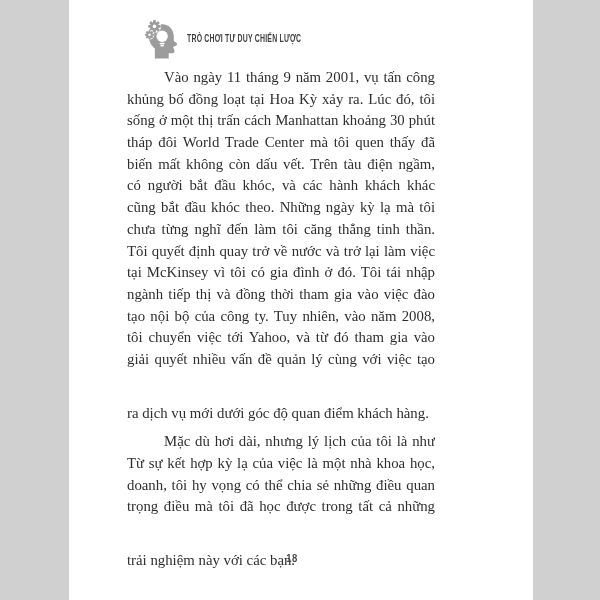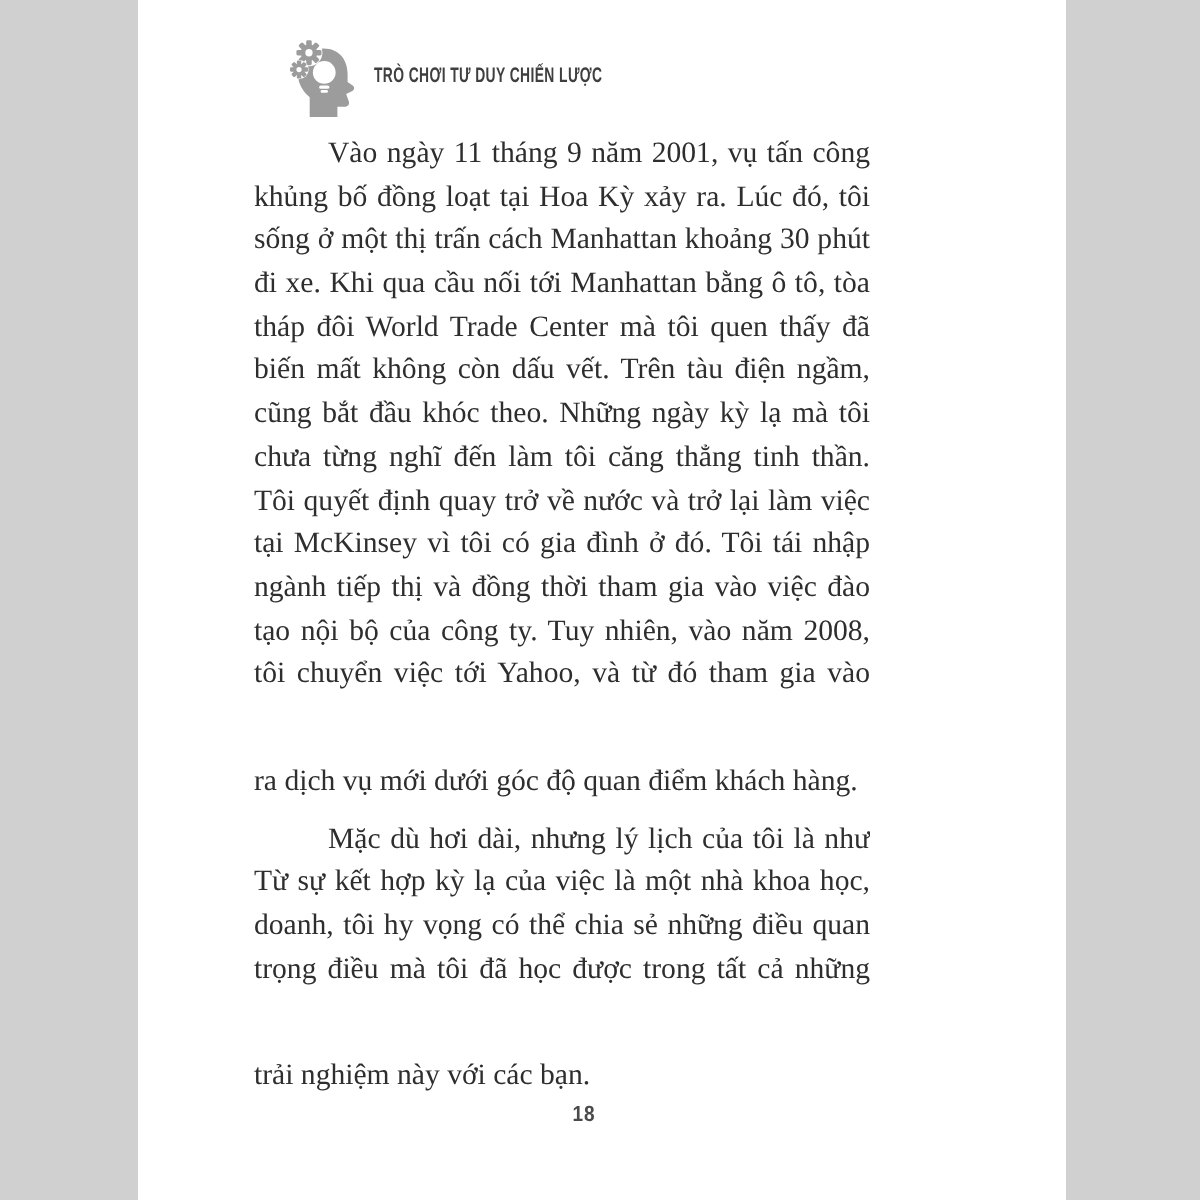--- a/index.html
+++ b/index.html
@@ -132,30 +132,31 @@
         </svg>
       </span>
       <span class="chapter-title">TRÒ CHƠI TƯ DUY CHIẾN LƯỢC</span>
     </div>
 
     <div class="text-col" id="text-col">
         <div class="paragraph">
           <div class="line first">Vào ngày 11 tháng 9 năm 2001, vụ tấn công</div>
           <div class="line">khủng bố đồng loạt tại Hoa Kỳ xảy ra. Lúc đó, tôi</div>
           <div class="line">sống ở một thị trấn cách Manhattan khoảng 30 phút</div>
-          <div class="line">đi xe. Khi qua cầu nối tới Manhattan bằng ô tô, tòa</div>
           <div class="line">tháp đôi World Trade Center mà tôi quen thấy đã</div>
           <div class="line">biến mất không còn dấu vết. Trên tàu điện ngầm,</div>
+          <div class="line">có người bắt đầu khóc, và các hành khách khác</div>
           <div class="line">cũng bắt đầu khóc theo. Những ngày kỳ lạ mà tôi</div>
           <div class="line">chưa từng nghĩ đến làm tôi căng thẳng tinh thần.</div>
           <div class="line">Tôi quyết định quay trở về nước và trở lại làm việc</div>
           <div class="line">tại McKinsey vì tôi có gia đình ở đó. Tôi tái nhập</div>
           <div class="line">ngành tiếp thị và đồng thời tham gia vào việc đào</div>
           <div class="line">tạo nội bộ của công ty. Tuy nhiên, vào năm 2008,</div>
           <div class="line">tôi chuyển việc tới Yahoo, và từ đó tham gia vào</div>
+          <div class="line">giải quyết nhiều vấn đề quản lý cùng với việc tạo</div>
           <div class="line last">ra dịch vụ mới dưới góc độ quan điểm khách hàng.</div>
         </div>
         <div class="paragraph">
           <div class="line first">Mặc dù hơi dài, nhưng lý lịch của tôi là như vậy.</div>
           <div class="line">Từ sự kết hợp kỳ lạ của việc là một nhà khoa học,</div>
           <div class="line">doanh, tôi hy vọng có thể chia sẻ những điều quan</div>
           <div class="line">trọng điều mà tôi đã học được trong tất cả những</div>
           <div class="line last">trải nghiệm này với các bạn.</div>
         </div>
       </div>

